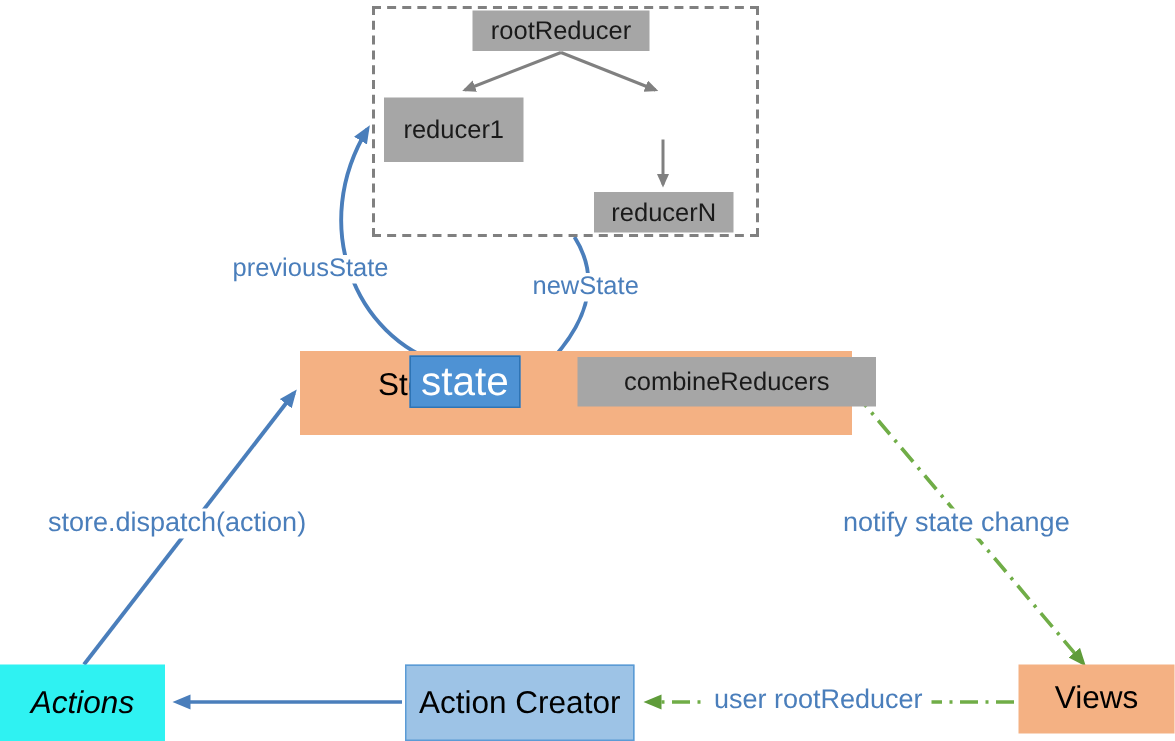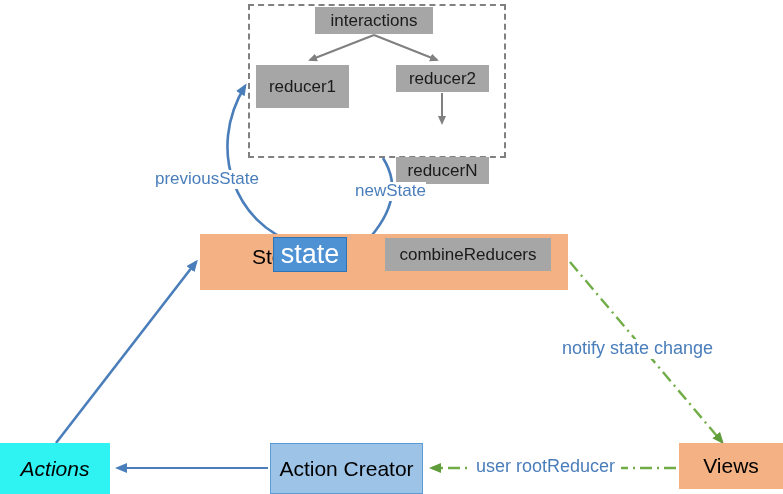--- a/index.html
+++ b/index.html
@@ -144,61 +144,59 @@
     </g>
 
     <g>
       <line x1="268" y1="468" x2="118" y2="468" stroke="#4A7EBB" stroke-width="2.2" marker-end="url(#arrow-blue)"></line>
     </g>
   </svg>
 
   <div class="dashed-box" style="left:248px;top:4px;width:258px;height:154px;"></div>
 
   <div class="node reducer" style="left:315px;top:7px;width:118px;height:27px;">
-    <span>interactions</span>
+    <span>rootReducer</span>
   </div>
 
   <div class="node reducer" style="left:256px;top:65px;width:93px;height:43px;">
     <span>reducer1</span>
   </div>
 
-  <div class="node reducer" style="left:396px;top:65px;width:93px;height:27px;">
-    <span>reducer2</span>
-  </div>
-
-  <div class="node reducer" style="left:396px;top:128px;width:93px;height:27px;margin-top:29px;">
+
+  <div class="node reducer" style="left:396px;top:128px;width:93px;height:27px;">
     <span>reducerN</span>
   </div>
 
   <div class="store-box" style="left:200px;top:234px;width:368px;height:56px;"></div>
 
   <div class="store-label" style="left:220px;top:245px;margin-left:32px;">Store</div>
 
   <div class="state-box" style="left:273px;top:237px;width:74px;height:35px;">
     <span>state</span>
   </div>
 
-  <div class="combine-box" style="left:385px;top:238px;width:166px;height:33px;">
+  <div class="combine-box" style="left:385px;top:238px;width:199px;height:33px;">
     <span>combineReducers</span>
   </div>
 
   <div class="actions-box" style="left:0px;top:443px;width:110px;height:51px;font-style:italic;">
     <span>Actions</span>
   </div>
 
   <div class="creator-box" style="left:270px;top:443px;width:153px;height:51px;">
     <span>Action Creator</span>
   </div>
 
   <div class="views-box" style="left:679px;top:443px;width:104px;height:46px;">
     <span>Views</span>
   </div>
 
   <div class="edge-label" style="left:155px;top:170px;">previousState</div>
 
   <div class="edge-label" style="left:355px;top:182px;">newState</div>
 
+  <div class="edge-label big" style="left:32px;top:339px;">store.dispatch(action)</div>
 
   <div class="edge-label big" style="left:562px;top:339px;">notify state change</div>
 
   <div class="edge-label big" style="left:470px;top:457px;padding:0 6px;">user rootReducer</div>
 
 </div>
 
 </body></html>

